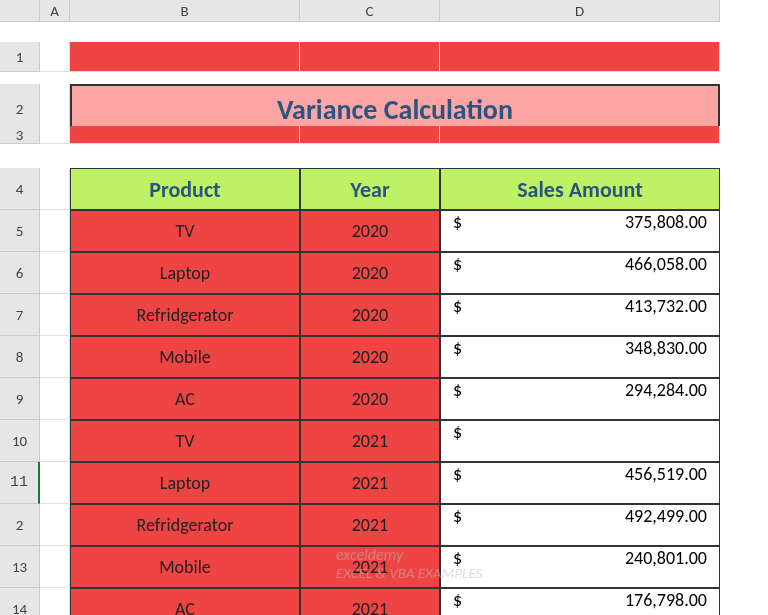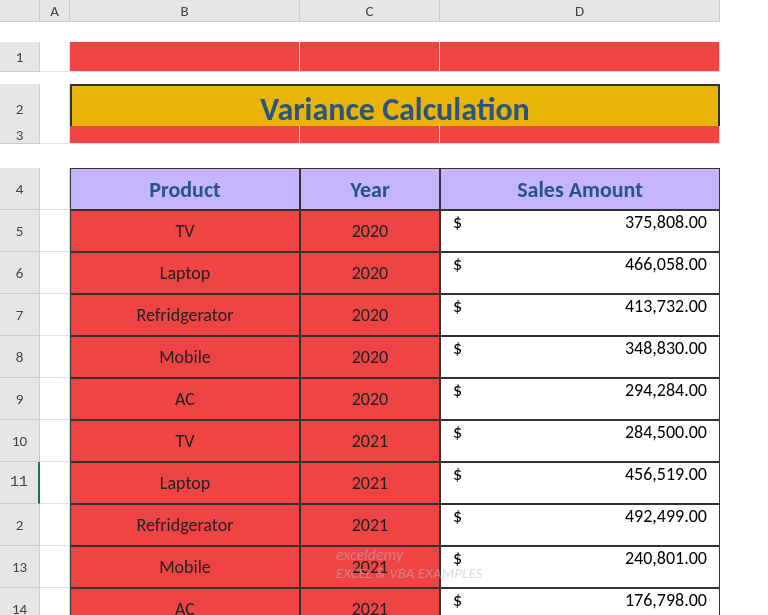--- a/index.html
+++ b/index.html
@@ -53,31 +53,31 @@
       border-bottom: 1px solid #e0e0e0;
       display: flex;
       align-items: center;
       padding: 0 6px;
       font-size: 18px;
       color: #222;
       background: #ef4444;
     }
     .title-cell {
       grid-column: 3 / 6;
-      background: #eab308;
+      background: #fca5a5;
       border: 2px solid #333;
       display: flex;
       align-items: center;
       justify-content: center;
-      font-size: 32px;
+      font-size: 28px;
       font-weight: bold;
       color: #2a5580;
     }
     .tbl-header {
-      background: #c4b5fd;
+      background: #bef264;
       border: 1px solid #333;
       font-size: 22px;
       font-weight: bold;
       color: #2a5580;
       justify-content: center;
     }
     .tbl-cell {
       border: 1px solid #333;
       justify-content: center;
       font-size: 18px;
@@ -182,21 +182,20 @@
     <div class="tbl-amount">
       <span>$</span>
       <span>294,284.00</span>
     </div>
     <div class="row-header">10</div>
     <div class="empty-a"></div>
     <div class="cell tbl-cell">TV</div>
     <div class="cell tbl-cell">2021</div>
     <div class="tbl-amount">
       <span>$</span>
-      <span>284,500.00</span>
     </div>
     <div class="row-header selected">11</div>
     <div class="empty-a"></div>
     <div class="cell tbl-cell">Laptop</div>
     <div class="cell tbl-cell">2021</div>
     <div class="tbl-amount">
       <span>$</span>
       <span>456,519.00</span>
     </div>
     <div class="row-header">2</div>

